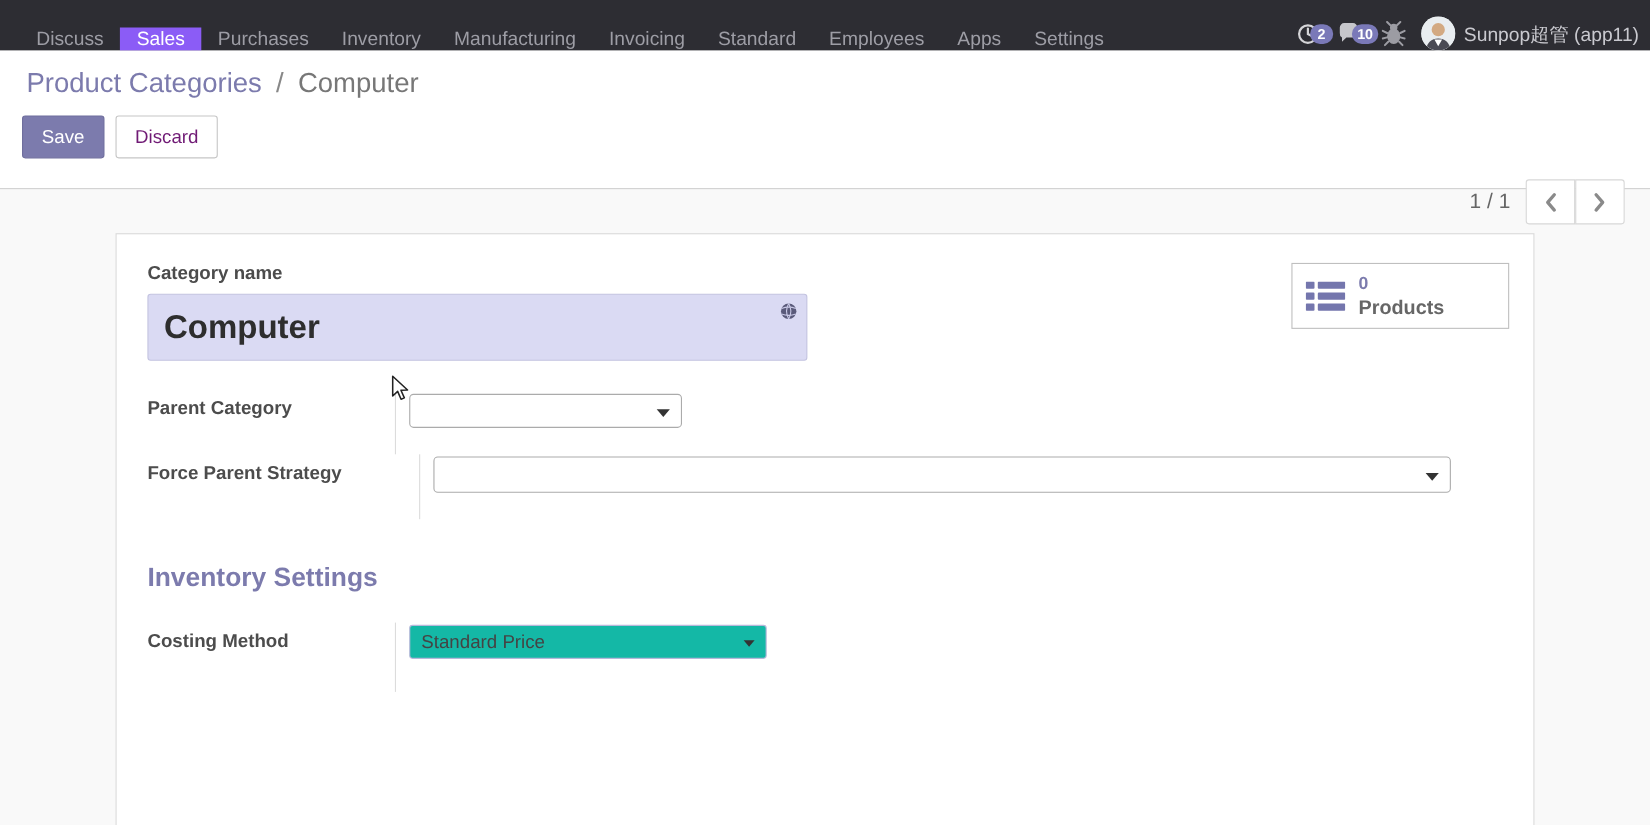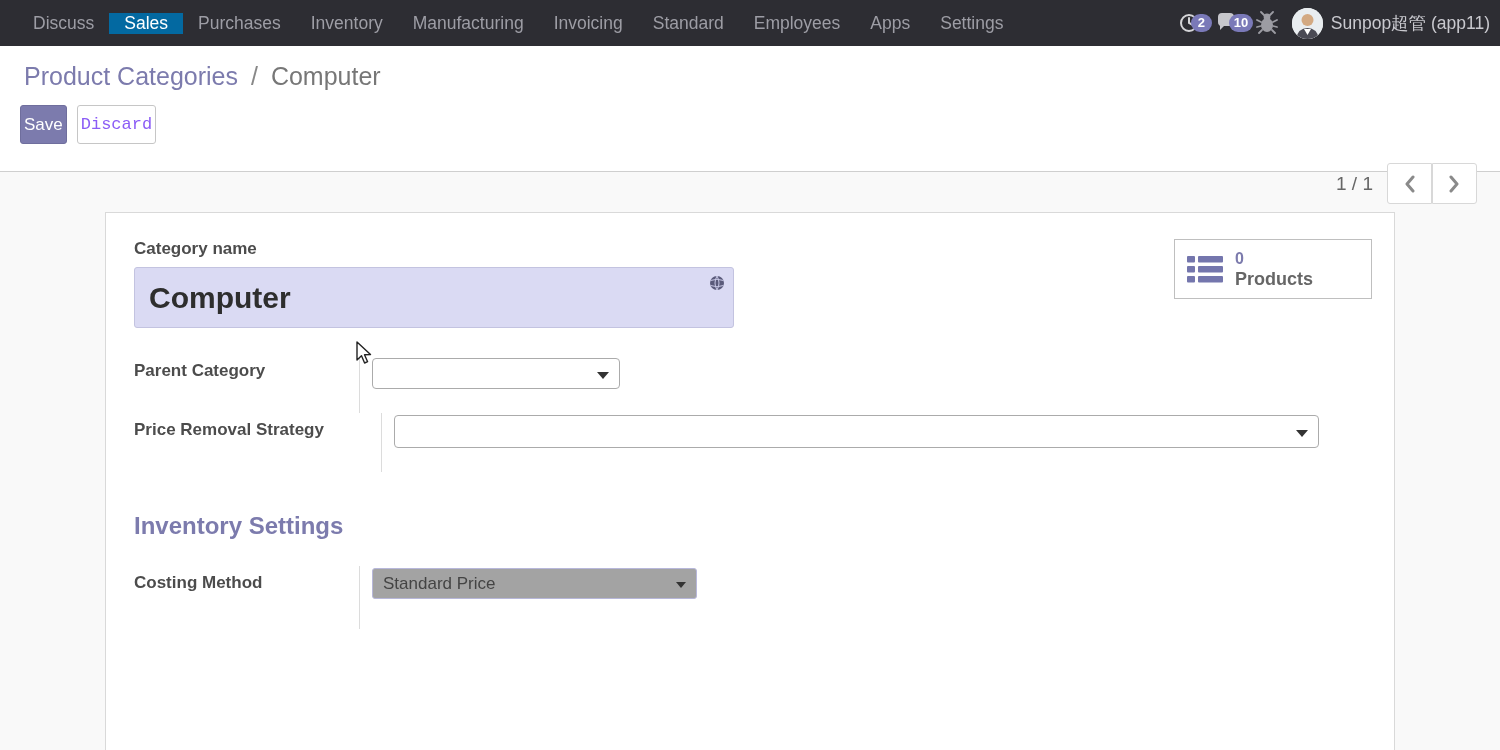--- a/index.html
+++ b/index.html
@@ -1,48 +1,48 @@
 <!DOCTYPE html>
 <html><head>
 <meta charset="utf-8">
 <style>
   * { margin:0; padding:0; box-sizing:border-box; }
   html,body { width:1500px; height:750px; overflow:hidden;
     font-family:"Liberation Sans", sans-serif; background:#f9f9f9; }
 
   
   .navbar { position:relative; height:46px; background:#2d2d33;
-    display:flex; align-items:center; color:#a4a4ac; }
+    display:flex; align-items:flex-end; color:#a4a4ac; }
   .nav-left { display:flex; align-items:stretch; padding-left:18px; }
   .nav-item { display:flex; align-items:center; padding:0 15px;
     font-size:17.5px; color:#9d9da5; cursor:pointer; white-space:nowrap; }
-  .nav-item.active { background:#0369a1; color:#fff; }
+  .nav-item.active { background:#8b5cf6; color:#fff; }
   .nav-right { margin-left:auto; display:flex; align-items:center;
     gap:14px; padding-right:10px; }
   .systray-icon { position:relative; display:flex; align-items:center; cursor:pointer; }
   .badge { position:absolute; top:3px; left:13px; background:#7a79b8; color:#fff;
     font-size:13px; line-height:18px; min-width:21px; text-align:center;
     border-radius:10px; padding:0 5px; font-weight:bold; }
   .user-block { display:flex; align-items:center; gap:8px; cursor:pointer; }
   .avatar { width:31px; height:31px; border-radius:50%; overflow:hidden;
     background:#e8ecef; flex:0 0 auto; }
   .user-name { font-size:17.5px; color:#c9c9cf; white-space:nowrap; }
 
   
   .control-panel { background:#fff; border-bottom:1px solid #cfcfcf;
     height:126px; position:relative; }
   .breadcrumb { padding:16px 0 0 24px; font-size:25px; }
   .breadcrumb .bc-link { color:#7c7bad; cursor:pointer; }
   .breadcrumb .bc-sep { color:#888; padding:0 6px; }
   .breadcrumb .bc-current { color:#777; }
   .cp-buttons { display:flex; gap:10px; margin:14px 0 0 20px; }
-  .btn { font-size:17px; padding:8px 3px; border-radius:3px; cursor:pointer;
+  .btn { font-size:17px; padding:8px 17px; border-radius:3px; cursor:pointer;
     line-height:21px; }
   .btn-primary { background:#7c7bad; border:1px solid #6f6e9d; color:#fff; }
-  .btn-default { background:#fff; border:1px solid #c6c6c6; color:#8b5cf6;font-family:Liberation Mono, monospace; }
+  .btn-default { background:#fff; border:1px solid #c6c6c6; color:#701a75; }
   .pager { position:absolute; right:23px; top:117px; display:flex;
     align-items:center; gap:14px; }
   .pager-text { font-size:19px; color:#666; }
   .pager-buttons { display:flex; }
   .pager-btn { width:45px; height:41px; background:#fff; border:1px solid #d8d8d8;
     display:flex; align-items:center; justify-content:center; cursor:pointer; }
   .pager-btn.prev { border-radius:3px 0 0 3px; border-right-width:0.5px; }
   .pager-btn.next { border-radius:0 3px 3px 0; }
 
   
@@ -72,21 +72,21 @@
 
   .dd { position:relative; background:#fff; border:1px solid #ababab;
     border-radius:4px; height:31px; cursor:pointer;
     display:flex; align-items:center; padding:0 26px 0 10px;
     font-size:17px; color:#444; }
   .dd .caret { position:absolute; right:10px; top:50%; margin-top:-2px;
     width:0; height:0; border-left:6px solid transparent;
     border-right:6px solid transparent; border-top:7px solid #333; }
   .dd-parent { width:248px; margin-top:2px; }
   .dd-wide { width:925px; height:33px; }
-  .sel { background:#a3a3a3; border:1px solid #b7b7da; border-radius:3px;
+  .sel { background:#14b8a6; border:1px solid #b7b7da; border-radius:3px;
     width:325px; height:31px;text-align:center; }
   .sel .caret { border-left-width:5px; border-right-width:5px; border-top-width:6px; }
 
   .section-title { font-size:24px; font-weight:bold; color:#7c7bad; }
   .mt-logistics { margin:28px 0 26px; }
   .mt-inventory { margin:40px 0 26px; }
 
   .mouse-cursor { position:absolute; left:355px; top:341px; z-index:50; pointer-events:none; }
 </style>
 </head>
@@ -201,21 +201,21 @@
       <div class="row-value">
         <div class="dd dd-parent">
           <span></span>
           <span class="caret"></span>
         </div>
       </div>
     </div>
 
 
     <div class="form-row">
-      <div class="row-label field-label w247">Price Removal Strategy</div>
+      <div class="row-label field-label w247">Force Parent Strategy</div>
       <div class="row-value">
         <div class="dd dd-wide">
           <span></span>
           <span class="caret"></span>
         </div>
       </div>
     </div>
 
     <div class="section-title mt-inventory">Inventory Settings</div>
 

